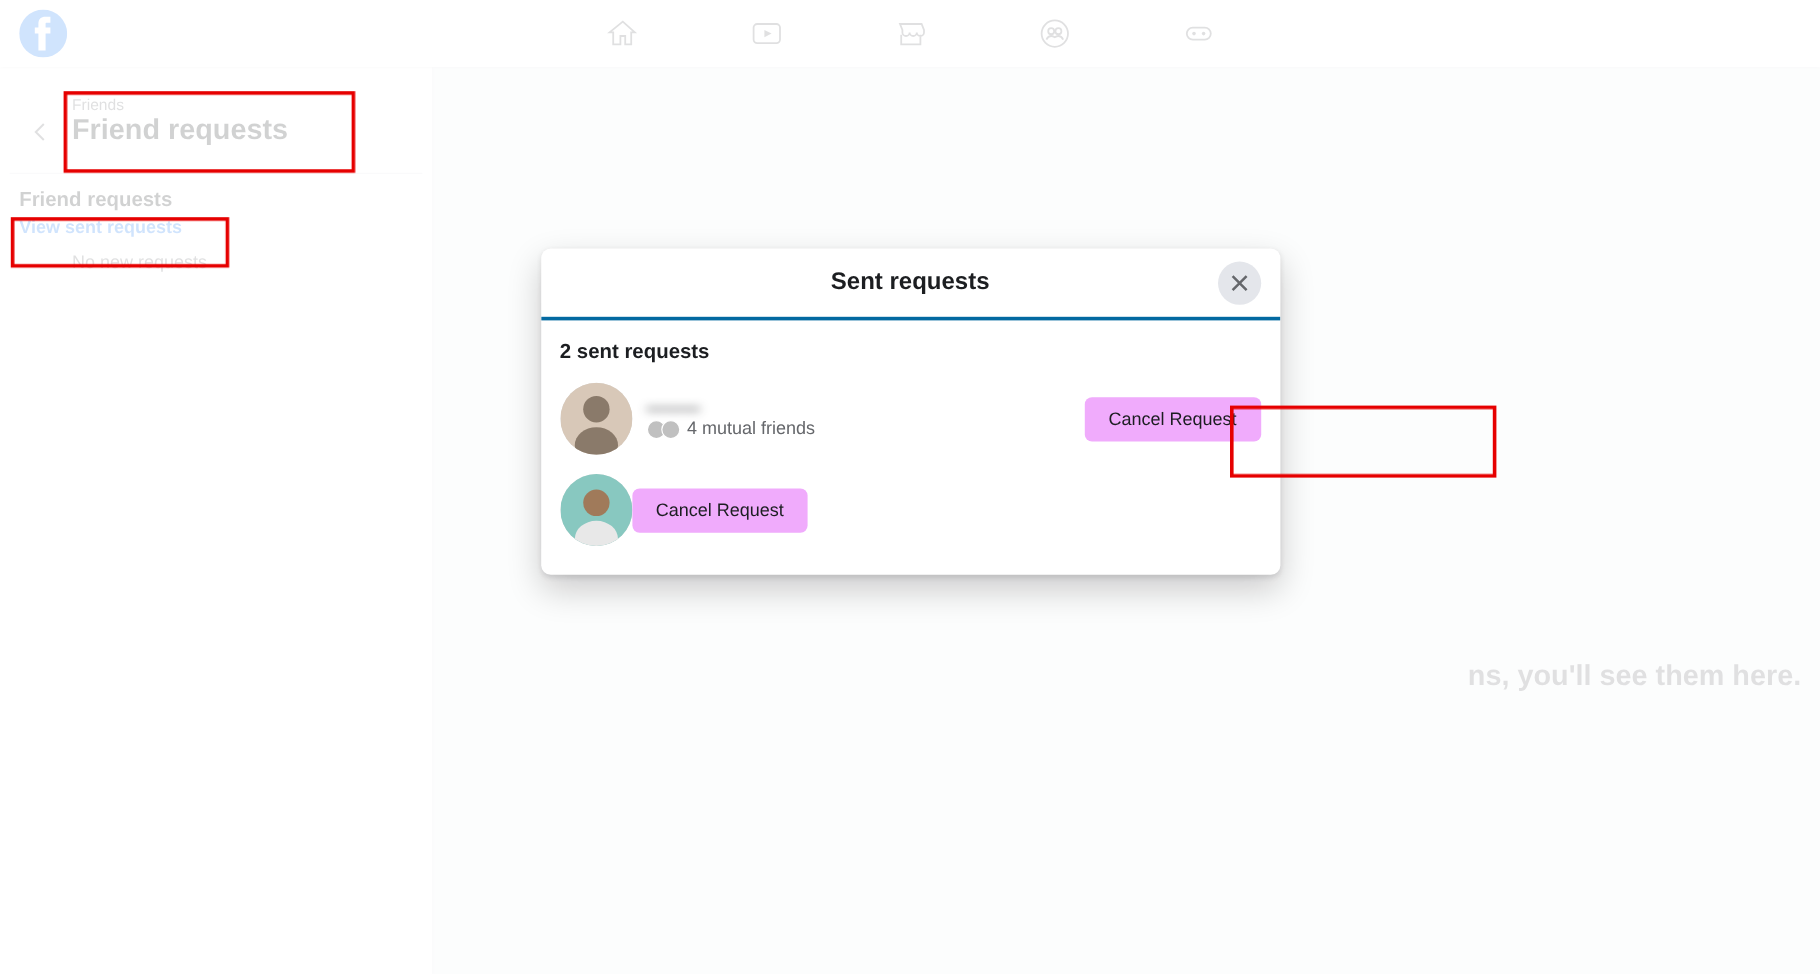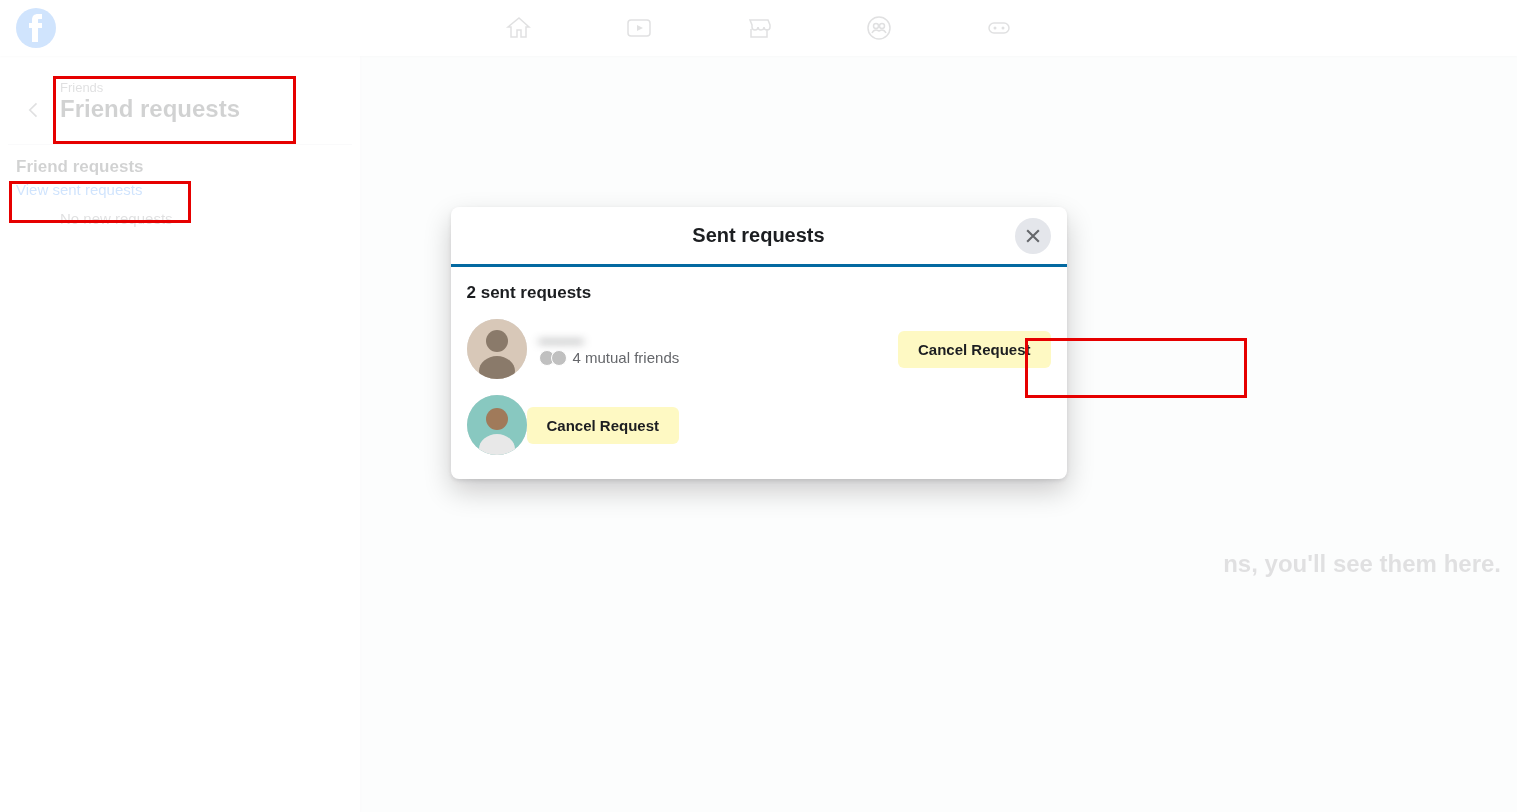--- a/index.html
+++ b/index.html
@@ -18,21 +18,21 @@
     
     
     .sidebar { position: fixed; top: 56px; left: 0; width: 360px; height: calc(100% - 56px); background: #ffffff; box-shadow: 1px 0 2px rgba(0,0,0,0.05); padding: 16px 8px; }
     .sidebar-header { display: flex; align-items: flex-start; padding: 8px; }
     .back-btn { width: 36px; height: 36px; display: flex; align-items: center; justify-content: center; color: #65676b; cursor: pointer; margin-top: 12px; }
     .sidebar-title-block { margin-left: 8px; }
     .breadcrumb-text { font-size: 13px; color: #65676b; }
     .sidebar-title { font-size: 24px; font-weight: 700; color: #1c1e21; }
     .sidebar-divider { border: none; border-top: 1px solid #e4e6eb; margin: 8px 0 12px 0; }
     .sidebar-section-title { font-size: 17px; font-weight: 600; color: #1c1e21; padding: 0 8px; }
-    .view-sent-link { font-size: 15px; color: #1877f2; padding: 4px 8px; cursor: pointer; display: block; }
+    .view-sent-link { font-size: 15px; color: #1877f2; padding: 4px 8px; cursor: pointer; display: block; font-weight: bold; }
     .no-requests { font-size: 15px; color: #65676b; padding: 8px; margin-left: 44px; }
     
     
     .red-box { position: absolute; border: 3px solid #e60000; pointer-events: none; z-index: 100; }
     
     
     .bg-text { position: absolute; right: 16px; top: 550px; font-size: 24px; font-weight: 700; color: #65676b; }
     
     
     .overlay { position: fixed; top: 0; left: 0; right: 0; bottom: 0; background: rgba(255,255,255,0.8); z-index: 50; }
@@ -48,21 +48,21 @@
     .request-row { display: flex; align-items: center; padding: 8px 0; }
     .avatar { width: 60px; height: 60px; border-radius: 50%; background: #ddd; flex-shrink: 0; overflow: hidden; }
     .avatar-inner { width: 100%; height: 100%; }
     .request-info { margin-left: 12px; flex: 1; }
     .request-name { font-size: 15px; font-weight: 600; color: #1c1e21; filter: blur(4px); }
     .mutual-row { display: flex; align-items: center; margin-top: 0; }
     .mutual-avatars { display: flex; }
     .mini-avatar { width: 16px; height: 16px; border-radius: 50%; background: #c0c0c0; border: 1px solid #fff; margin-left: -4px; }
     .mini-avatar:first-child { margin-left: 0; }
     .mutual-text { font-size: 15px; color: #65676b; margin-left: 6px; }
-    .cancel-btn { background: #fef9c3; border: none; border-radius: 6px; padding: 10px 20px; font-size: 15px; font-weight: 700; color: #1c1e21; cursor: pointer; }
+    .cancel-btn { background: #f0abfc; border: none; border-radius: 6px; padding: 10px 20px; font-size: 15px; font-weight: 400; color: #1c1e21; cursor: pointer; }
   </style>
 </head>
 <body>
 
 <div class="header">
   <div class="fb-logo">
     <svg viewBox="0 0 40 40">
         <circle cx="20" cy="20" r="20" fill="#1877f2"></circle>
         <path d="M26 20h-4v14h-6V20h-3v-5h3v-3c0-4 2-6 6-6h4v5h-3c-1 0-1 0-1 1v3h4z" fill="#fff"></path>
       </svg>

